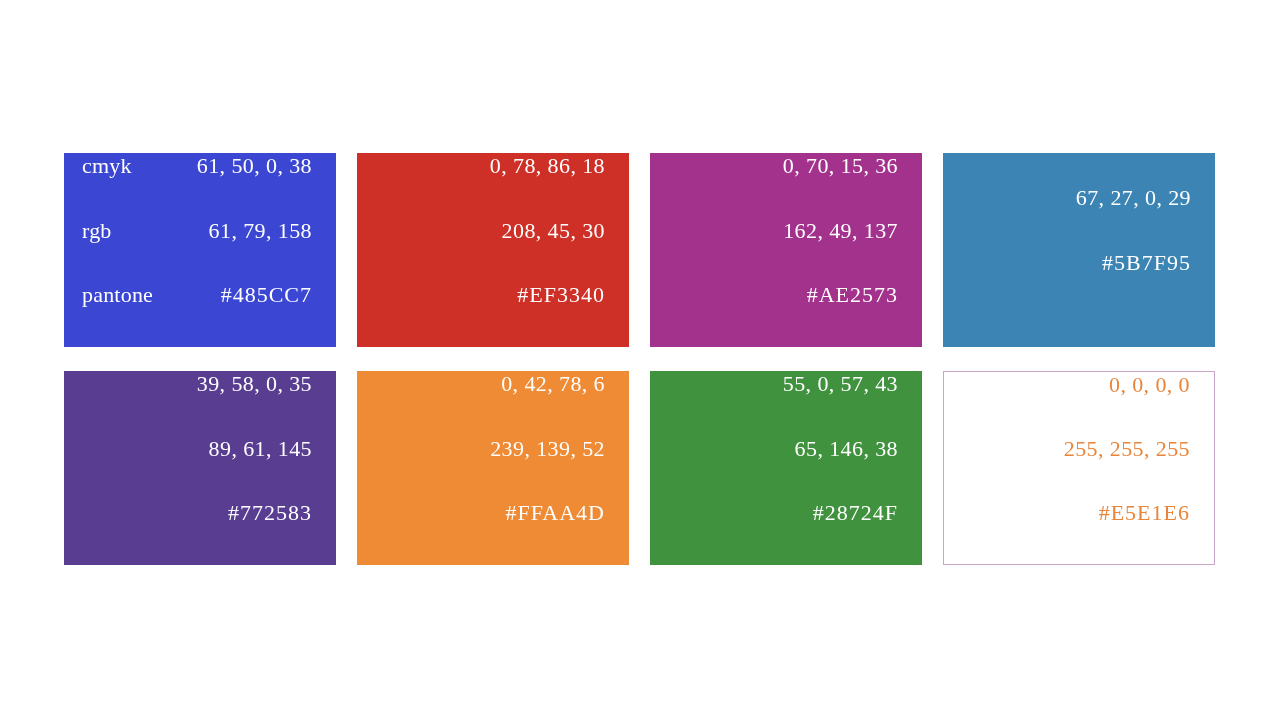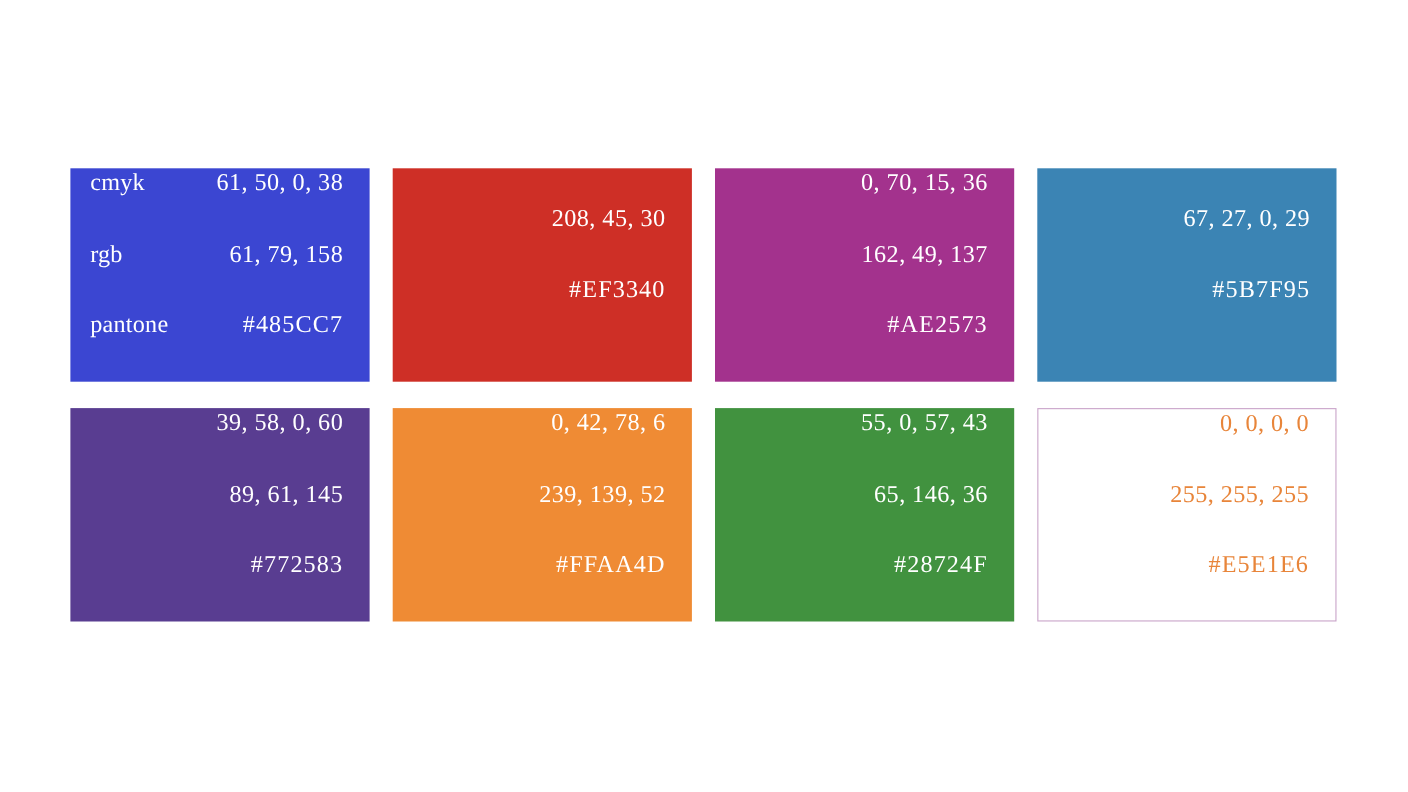--- a/index.html
+++ b/index.html
@@ -69,20 +69,23 @@
         <span class="swatch-label">rgb</span>
         <span class="swatch-value">61, 79, 158</span>
       </div>
       <div class="swatch-row">
         <span class="swatch-label">pantone</span>
         <span class="swatch-value value-mono">#485CC7</span>
       </div>
     </div>
     <div class="swatch-card" style="background: rgb(206, 47, 38); color: rgb(255, 255, 255);">
       <div class="swatch-row">
+        <span class="swatch-value">0, 78, 86, 18</span>
+      </div>
+      <div class="swatch-row">
         <span class="swatch-value">208, 45, 30</span>
       </div>
       <div class="swatch-row">
         <span class="swatch-value value-mono">#EF3340</span>
       </div>
     </div>
     <div class="swatch-card" style="background: rgb(163, 50, 141); color: rgb(255, 255, 255);">
       <div class="swatch-row">
         <span class="swatch-value">0, 70, 15, 36</span>
       </div>
@@ -96,21 +99,21 @@
     <div class="swatch-card" style="background: rgb(59, 132, 180); color: rgb(255, 255, 255);">
       <div class="swatch-row">
         <span class="swatch-value">67, 27, 0, 29</span>
       </div>
       <div class="swatch-row">
         <span class="swatch-value value-mono">#5B7F95</span>
       </div>
     </div>
     <div class="swatch-card" style="background: rgb(89, 61, 145); color: rgb(255, 255, 255);">
       <div class="swatch-row">
-        <span class="swatch-value">39, 58, 0, 60</span>
+        <span class="swatch-value">39, 58, 0, 35</span>
       </div>
       <div class="swatch-row">
         <span class="swatch-value">89, 61, 145</span>
       </div>
       <div class="swatch-row">
         <span class="swatch-value value-mono">#772583</span>
       </div>
     </div>
     <div class="swatch-card" style="background: rgb(239, 139, 52); color: rgb(255, 255, 255);">
       <div class="swatch-row">
@@ -121,21 +124,21 @@
       </div>
       <div class="swatch-row">
         <span class="swatch-value value-mono">#FFAA4D</span>
       </div>
     </div>
     <div class="swatch-card" style="background: rgb(65, 146, 63); color: rgb(255, 255, 255);">
       <div class="swatch-row">
         <span class="swatch-value">55, 0, 57, 43</span>
       </div>
       <div class="swatch-row">
-        <span class="swatch-value">65, 146, 36</span>
+        <span class="swatch-value">65, 146, 38</span>
       </div>
       <div class="swatch-row">
         <span class="swatch-value value-mono">#28724F</span>
       </div>
     </div>
     <div class="swatch-card card-outlined" style="background: rgb(255, 255, 255); color: rgb(232, 133, 58); border-color: rgb(201, 163, 201);">
       <div class="swatch-row">
         <span class="swatch-value">0, 0, 0, 0</span>
       </div>
       <div class="swatch-row">

